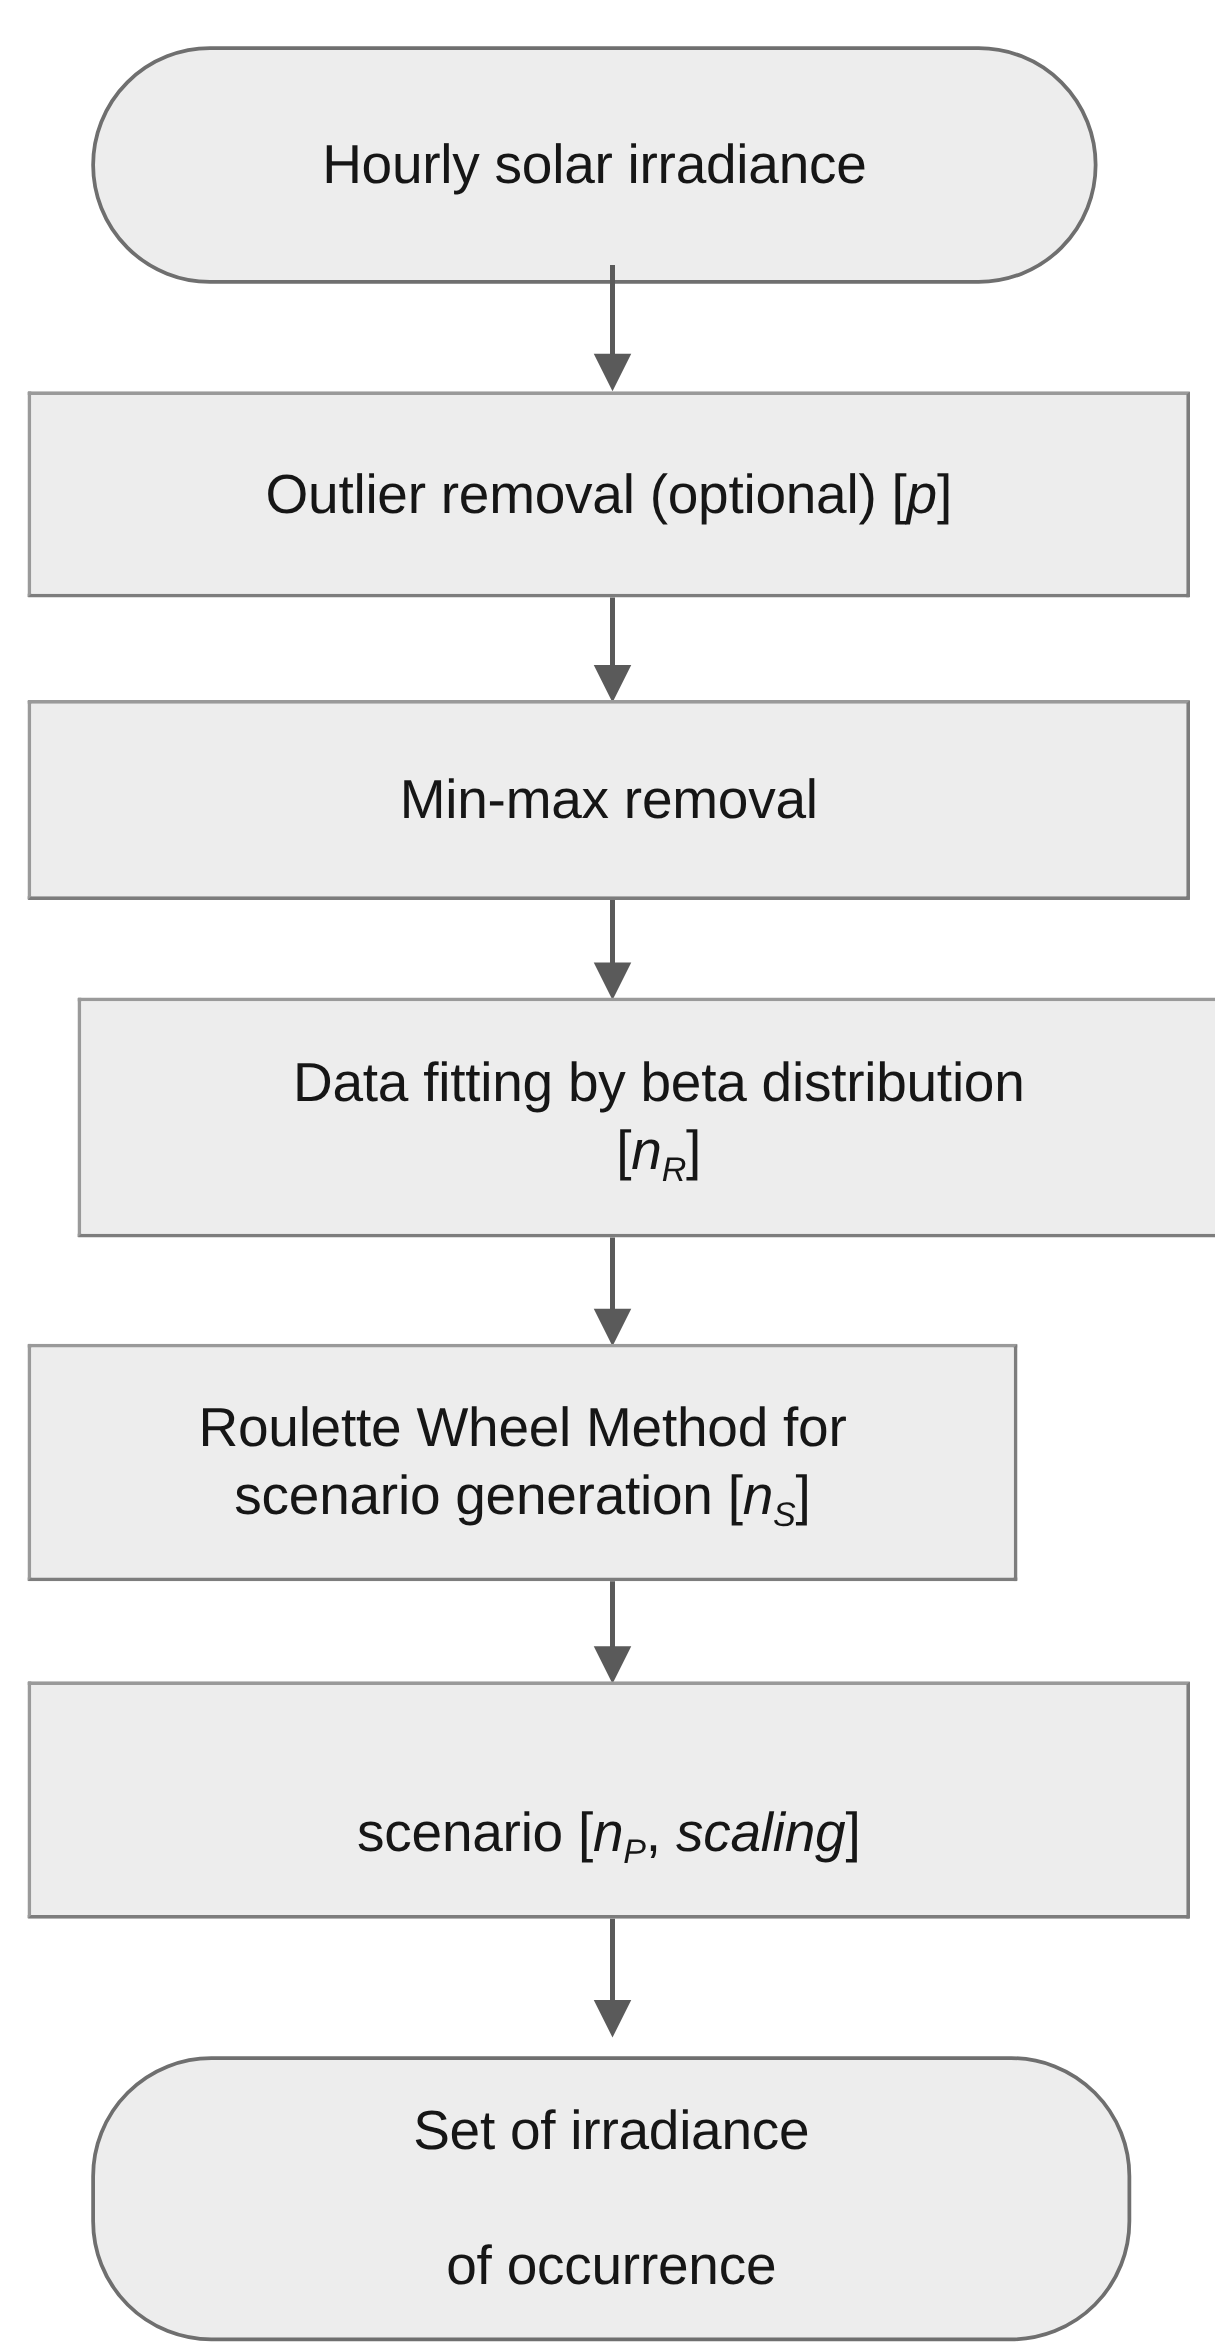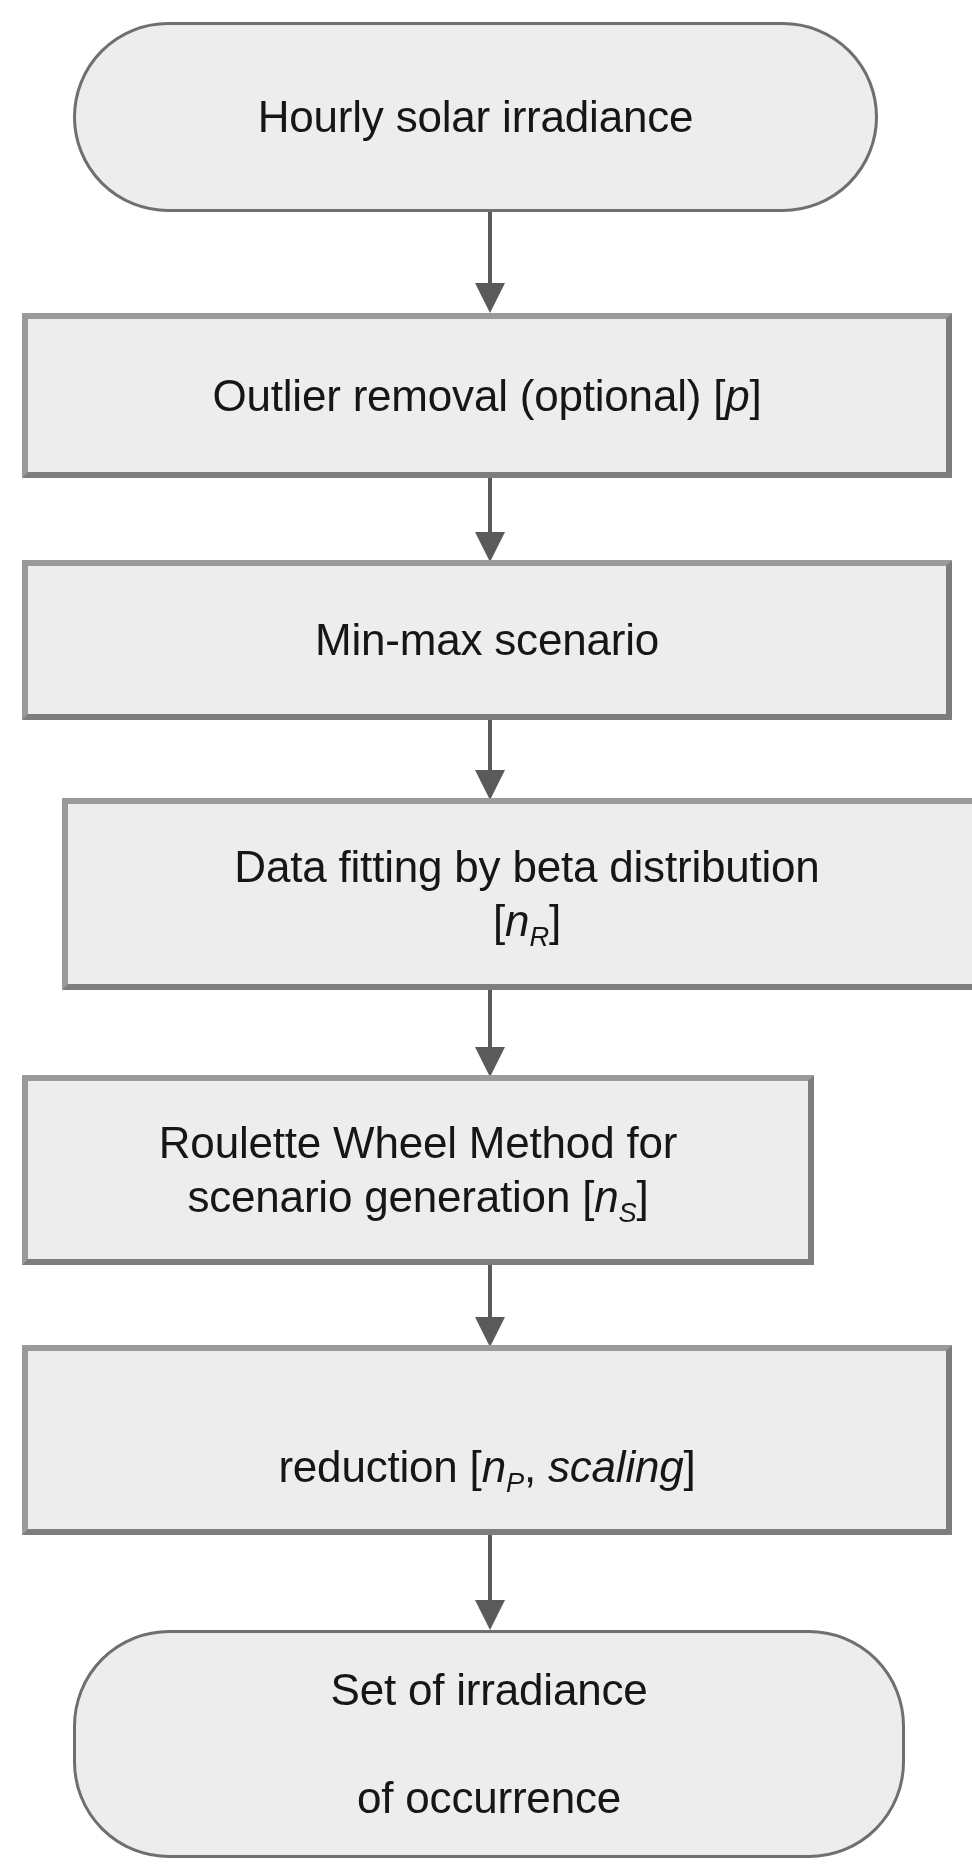--- a/index.html
+++ b/index.html
@@ -17,34 +17,35 @@
     height: 1875px;
     background: #ffffff;
     overflow: hidden;
   }
 
   
   .node {
     position: absolute;
     box-sizing: border-box;
     background: #ededed;
-    border: 6px solid #4c1d95;
+    border: 3px solid #4c1d95;
     display: flex;
     align-items: center;
     justify-content: center;
     text-align: center;
     color: #161616;
     font-size: 44px;
     line-height: 1.22;
     letter-spacing: -0.2px;
   }
   .node.terminator {
     border-radius: 96px;
     border-width: 3px;
     border-color: #6f6f6f;
+    margin-top: 15px;
   }
   .node.process {
     border-radius: 1px;
     border-top-color: #9a9a9a;
     border-left-color: #9a9a9a;
     border-right-color: #7d7d7d;
     border-bottom-color: #7d7d7d;
   }
   .node .label {
     display: block;
@@ -103,21 +104,21 @@
   <div class="node process" style="left:22px; top:313px; width:930px; height:165px;">
     <span class="label"><span>Outlier removal (optional) [</span><span class="mi">p</span><span>]</span></span>
   </div>
 
   <div class="arrow" style="left:467px; top:478px; height:84px;">
     <div class="shaft" style="height:58px;"></div>
     <div class="head" style="top:54px;"></div>
   </div>
 
   <div class="node process" style="left:22px; top:560px; width:930px; height:160px;">
-    <span class="label">Min-max scenario</span>
+    <span class="label">Min-max removal</span>
   </div>
 
   <div class="arrow" style="left:467px; top:720px; height:80px;">
     <div class="shaft" style="height:54px;"></div>
     <div class="head" style="top:50px;"></div>
   </div>
 
   <div class="node process" style="left:22px; top:798px; width:930px; height:192px;margin-left:40px;">
     <span class="label"><span>Data fitting by beta distribution</span><br><span>[</span><span class="mi">n</span><span class="sub">R</span><span>]</span></span>
   </div>
@@ -130,21 +131,21 @@
   <div class="node process" style="left:22px; top:1075px; width:792px; height:190px;">
     <span class="label"><span>Roulette Wheel Method for</span><br><span>scenario generation [</span><span class="mi">n</span><span class="sub">S</span><span>]</span></span>
   </div>
 
   <div class="arrow" style="left:467px; top:1265px; height:82px;">
     <div class="shaft" style="height:56px;"></div>
     <div class="head" style="top:52px;"></div>
   </div>
 
   <div class="node process" style="left:22px; top:1345px; width:930px; height:190px;">
-    <span class="label"><br><span>reduction [</span><span class="mi">n</span><span class="sub">P</span><span>, </span><span class="mi">scaling</span><span>]</span></span>
+    <span class="label"><br><span>scenario [</span><span class="mi">n</span><span class="sub">P</span><span>, </span><span class="mi">scaling</span><span>]</span></span>
   </div>
 
   <div class="arrow" style="left:467px; top:1535px; height:95px;">
     <div class="shaft" style="height:69px;"></div>
     <div class="head" style="top:65px;"></div>
   </div>
 
   <div class="node terminator" style="left:73px; top:1630px; width:832px; height:228px;">
     <span class="label"><span>Set of irradiance</span><br><br><span>of occurrence</span></span>
   </div>

